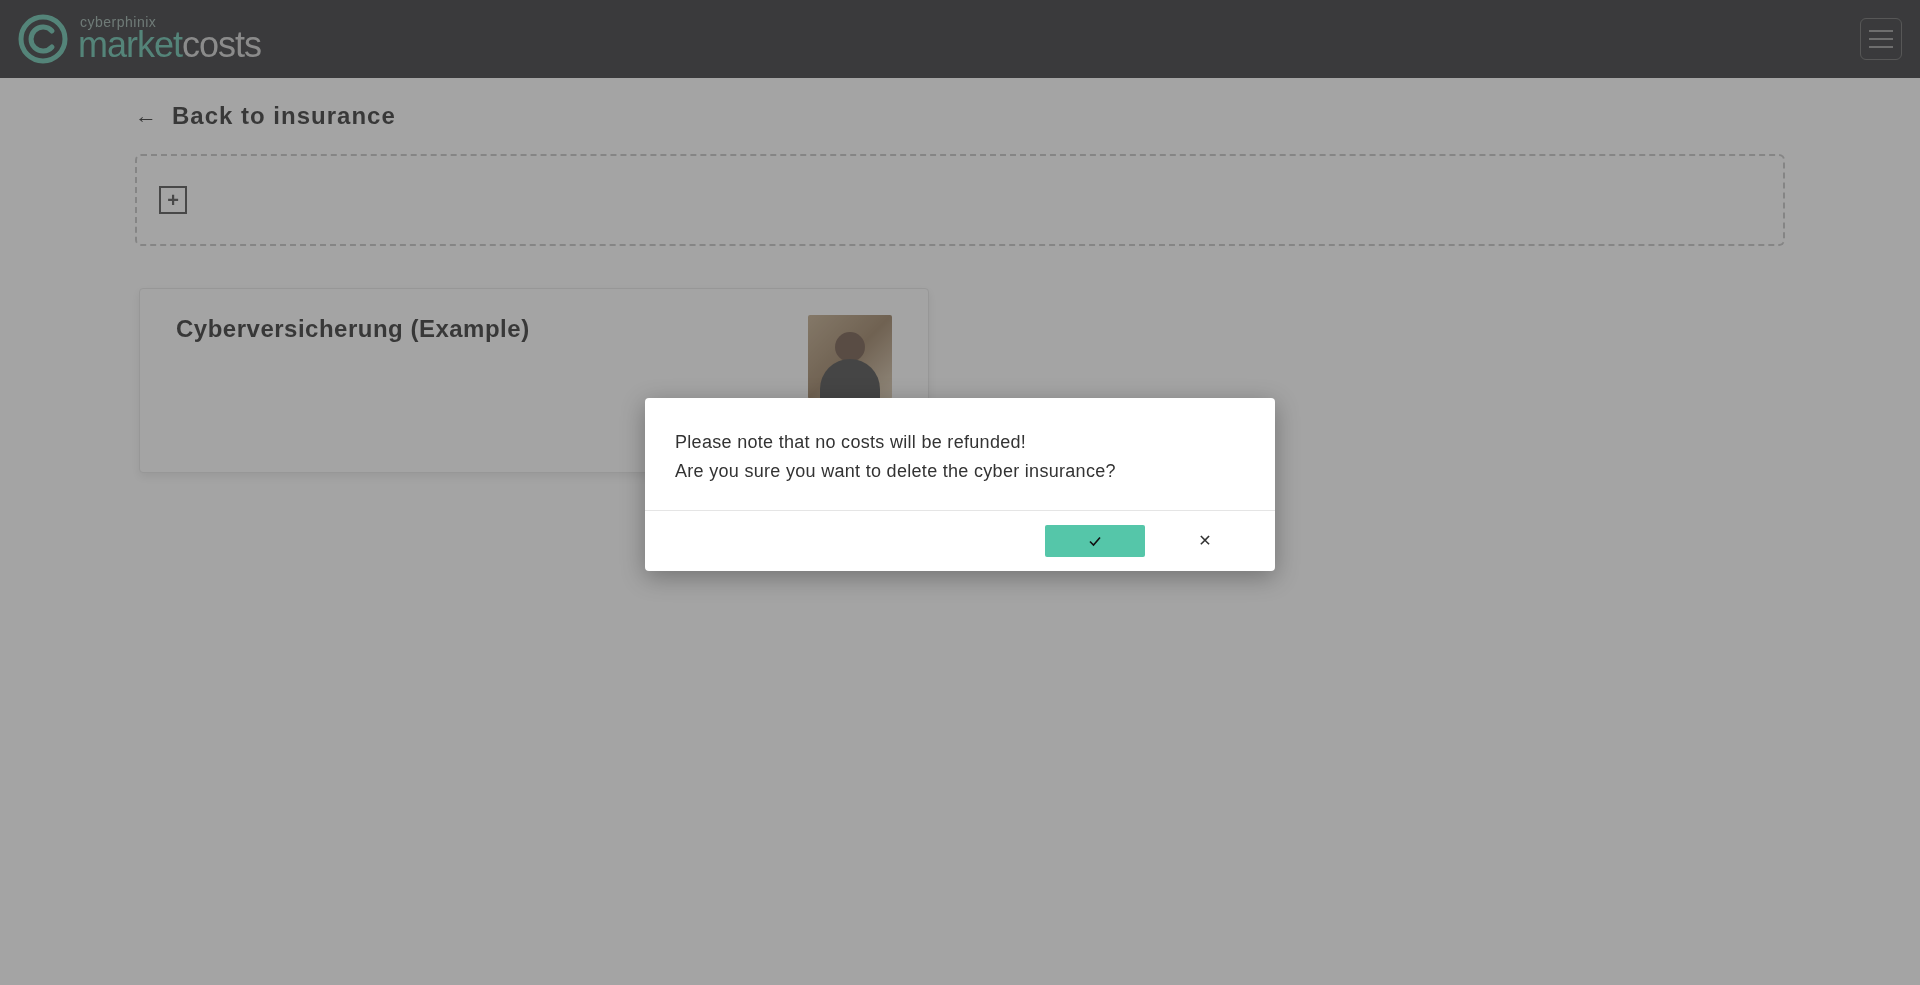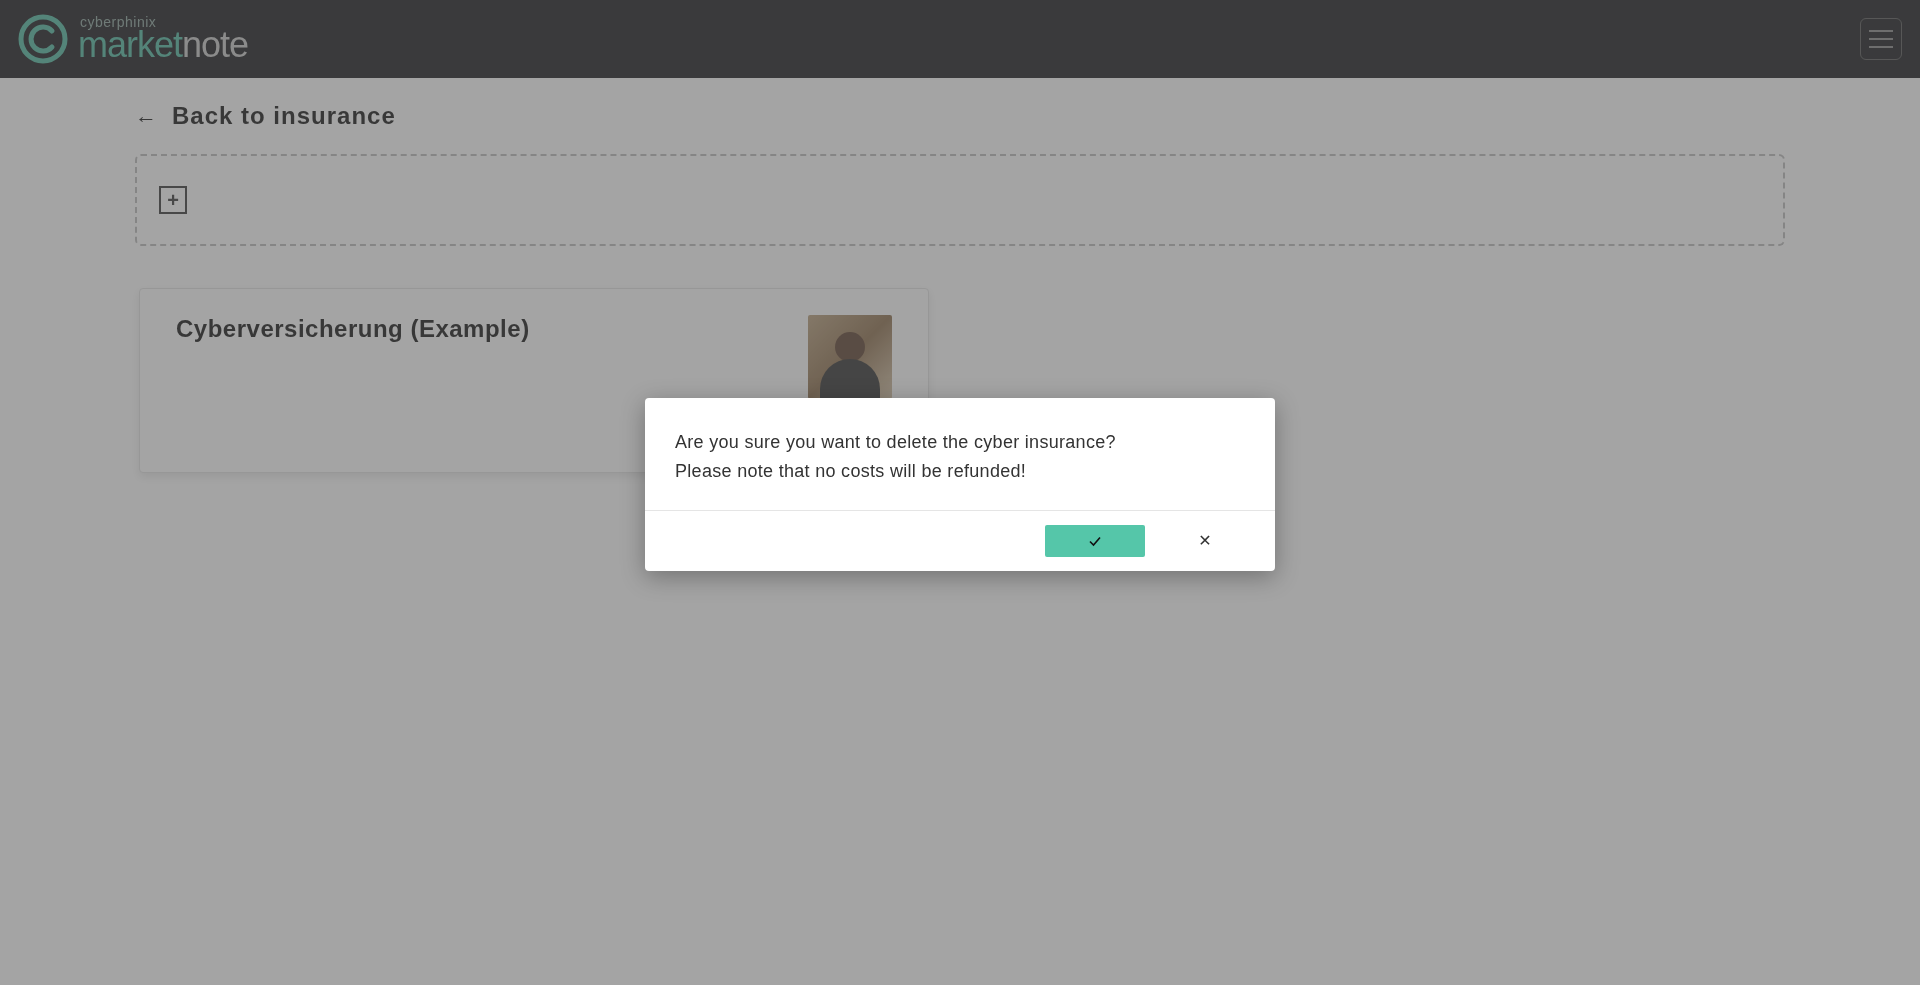--- a/index.html
+++ b/index.html
@@ -42,21 +42,21 @@
 
 <div class="header">
   <div class="logo-wrap">
     <svg class="logo-circle" viewBox="0 0 50 50">
       <circle cx="25" cy="25" r="22" fill="none" stroke="#4fb8a0" stroke-width="5"></circle>
       <path d="M34 17 a12 12 0 1 0 0 16" fill="none" stroke="#4fb8a0" stroke-width="5" stroke-linecap="round"></path>
     </svg>
     <div class="logo-text">
       <span class="logo-sub">cyberphinix</span>
       <span class="logo-main">
-        <span class="m1">market</span><span class="m2">note</span>
+        <span class="m1">market</span><span class="m2">costs</span>
       </span>
     </div>
   </div>
   <div class="hamburger">
     <span></span>
     <span></span>
     <span></span>
   </div>
 </div>
 
@@ -72,22 +72,22 @@
 
   <div class="card">
     <div class="card-title">Cyberversicherung (Example)</div>
     <div class="avatar"></div>
   </div>
 </div>
 
 <div class="overlay">
   <div class="modal">
     <div class="modal-body">
+      <div>Please note that no costs will be refunded!</div>
       <div>Are you sure you want to delete the cyber insurance?</div>
-      <div>Please note that no costs will be refunded!</div>
     </div>
     <div class="modal-footer">
       <button class="btn-confirm">
         <svg width="16" height="16" viewBox="0 0 16 16">
             <path d="M3 8.5 L6.5 12 L13 4.5" fill="none" stroke="#111" stroke-width="1.6"></path>
           </svg>
       </button>
       <button class="btn-cancel">
         <span>✕</span>
       </button>

